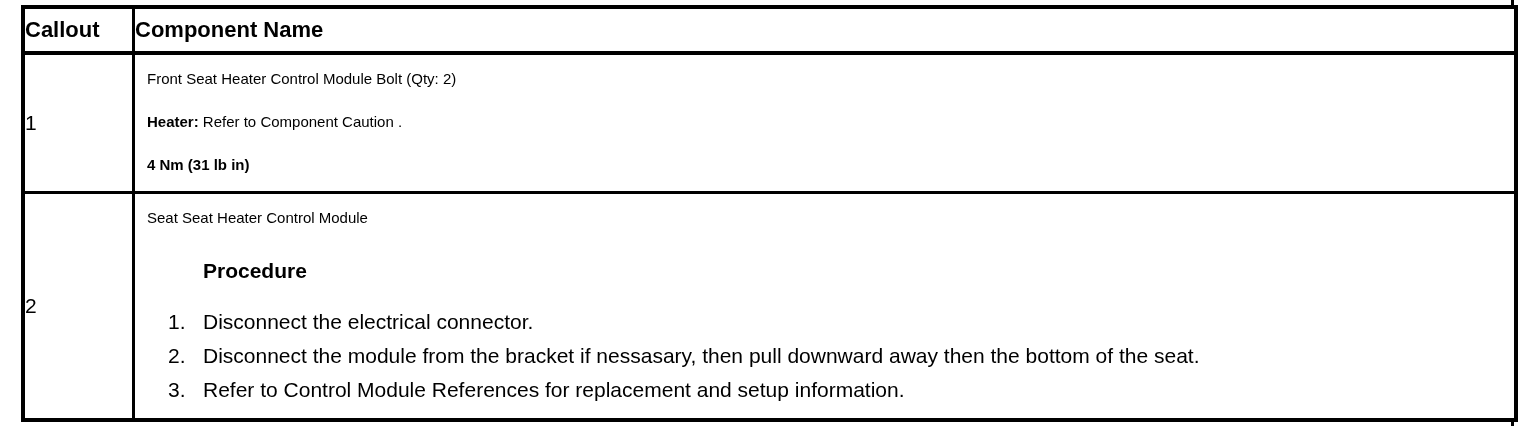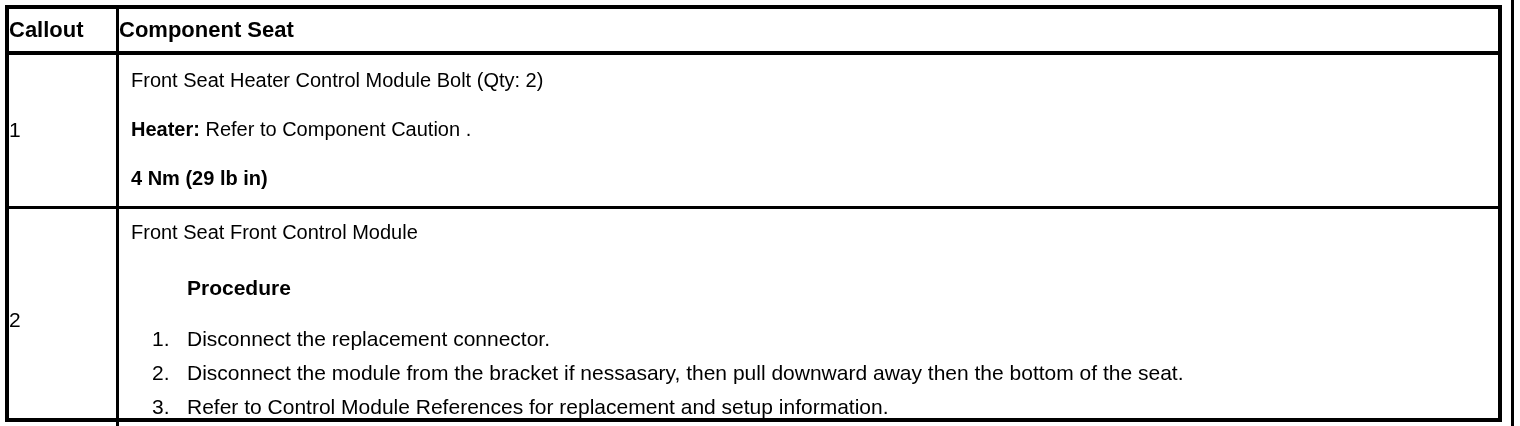--- a/index.html
+++ b/index.html
@@ -29,21 +29,21 @@
     top: 0;
     left: 1511px;
     width: 3px;
     height: 426px;
     background: #000000;
   }
 
   
   .table-frame {
     position: absolute;
-    left: 5px;
+    left: 21px;
     top: 5px;
     width: 1497px;
     height: 417px;
     box-sizing: border-box;
     border: 4px solid #000000;
     background: #ffffff;
   }
 
   .table {
     width: 100%;
@@ -95,21 +95,21 @@
 
   .body-inner-1 {
     padding: 13px 0 14px 12px;
   }
   .body-inner-2 {
     padding: 11px 0 6px 12px;
   }
 
   .para {
     margin: 0 8px 0 0;
-    font-size: 20px;
+    font-size: 15px;
     white-space: nowrap;
   }
   .para + .para {
     margin-top: 24px;
   }
 
   .bold { font-weight: bold; }
 
   .proc-heading {
     margin: 30px 16px 0 56px;
@@ -143,45 +143,45 @@
 
 <div id="page">
 
   <div class="edge-rule"></div>
 
   <div class="table-frame">
     <table class="table">
       <thead>
         <tr>
           <th class="head-cell head-callout col-callout">Callout</th>
-          <th class="head-cell head-component">Component Seat</th>
+          <th class="head-cell head-component">Component Name</th>
         </tr>
       </thead>
       <tbody>
 
         <tr class="row-divider">
           <td class="cell-callout col-callout">1</td>
           <td class="cell-body">
             <div class="body-inner-1">
               <p class="para">Front Seat Heater Control Module Bolt (Qty: 2)</p>
               <p class="para"><span class="bold">Heater:</span><span> Refer to Component Caution .</span></p>
-              <p class="para bold">4 Nm (29 lb in)</p>
+              <p class="para bold">4 Nm (31 lb in)</p>
             </div>
           </td>
         </tr>
 
         <tr>
           <td class="cell-callout col-callout">2</td>
           <td class="cell-body">
             <div class="body-inner-2">
-              <p class="para">Front Seat Front Control Module</p>
+              <p class="para">Seat Seat Heater Control Module</p>
               <div class="proc-heading">Procedure</div>
               <ol class="steps">
                 <li>
-                  <span class="num">1.</span><span>Disconnect the replacement connector.</span>
+                  <span class="num">1.</span><span>Disconnect the electrical connector.</span>
                 </li>
                 <li>
                   <span class="num">2.</span><span>Disconnect the module from the bracket if nessasary, then pull downward away then the bottom of the seat.</span>
                 </li>
                 <li>
                   <span class="num">3.</span><span>Refer to Control Module References for replacement and setup information.</span>
                 </li>
               </ol>
             </div>
           </td>

